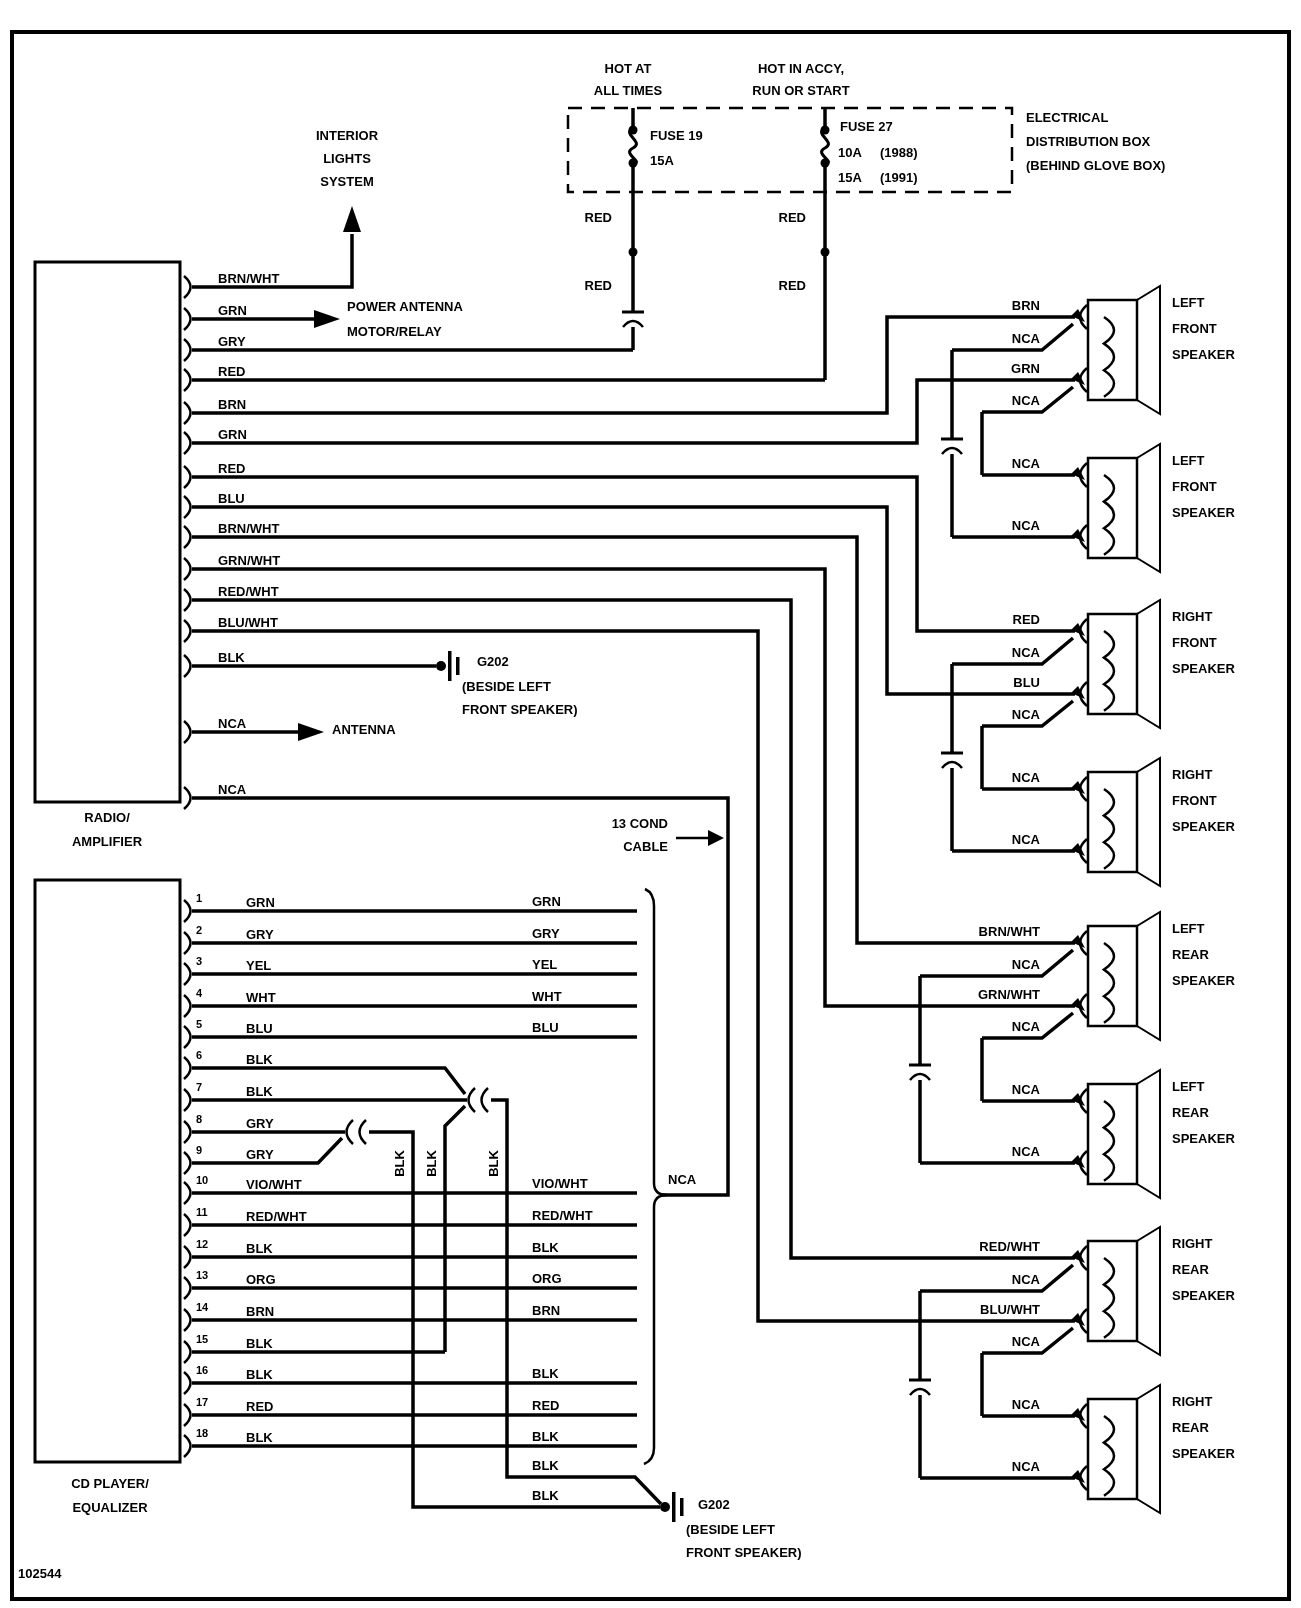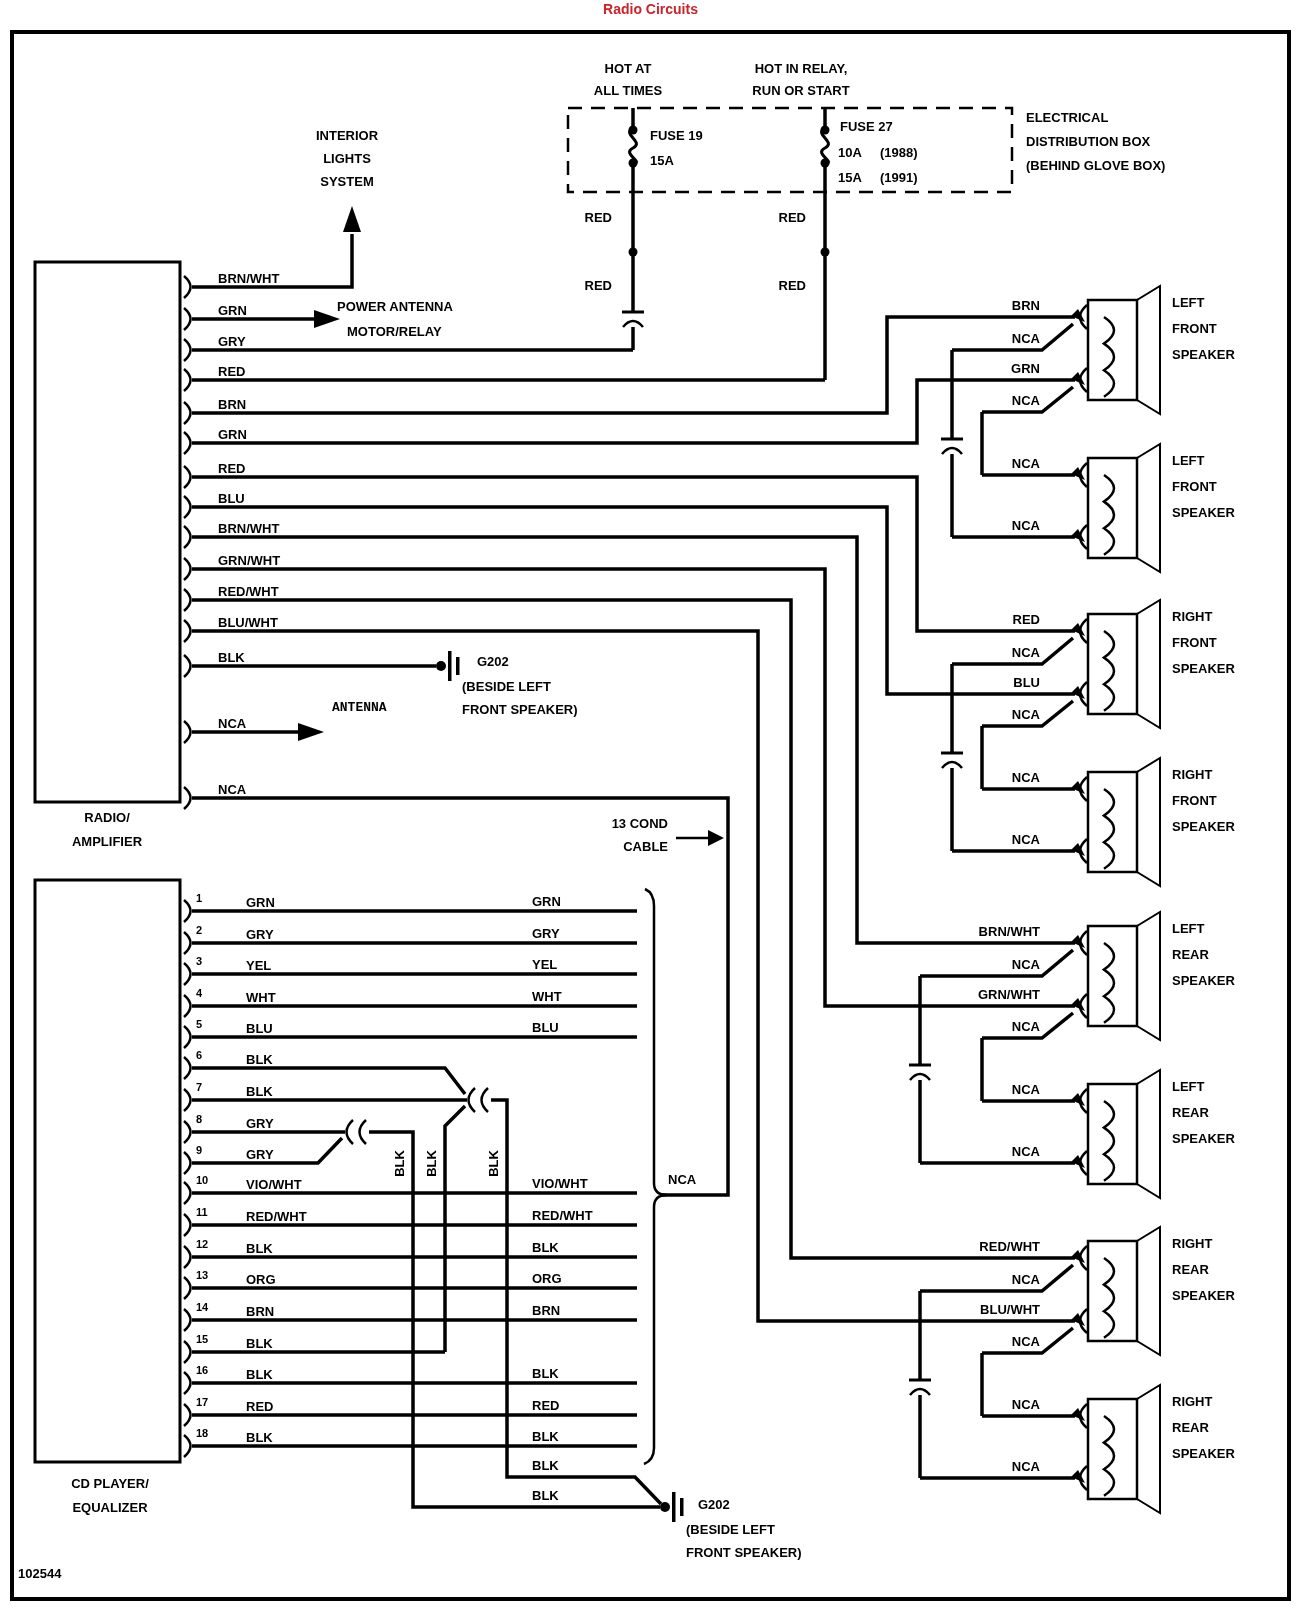--- a/index.html
+++ b/index.html
@@ -12,21 +12,20 @@
        white-space:nowrap;line-height:15px;}
   .lbl.c{text-align:center}
   .lbl.r{text-align:right}
   .lbl.tiny{font-size:11px;line-height:12px}
   .lbl.rot{transform:rotate(-90deg);transform-origin:center;text-align:center}
 </style>
 </head>
 <body>
 
 <div class="canvas">
-  <div class="title">Radio Circuits</div>
   <svg id="wires" width="1301" height="1608" viewBox="0 0 1301 1608">
       <rect x="12" y="32" width="1277" height="1567" fill="none" stroke="#000" stroke-width="4"></rect>
       <rect x="568" y="108" width="444" height="84" fill="none" stroke="#000" stroke-width="2.5" stroke-dasharray="14 9"></rect>
       <line x1="633" y1="108" x2="633" y2="128" stroke="#000" stroke-width="3.5"></line>
       <path d="M 633 128 C 621 134 645 142 633 148 C 621 154 645 162 633 164" fill="none" stroke="#000" stroke-width="3"></path>
       <circle cx="633" cy="130" r="4.5" fill="#000"></circle>
       <circle cx="633" cy="163" r="4.5" fill="#000"></circle>
       <line x1="825" y1="108" x2="825" y2="128" stroke="#000" stroke-width="3.5"></line>
       <path d="M 825 128 C 813 134 837 142 825 148 C 813 154 837 162 825 164" fill="none" stroke="#000" stroke-width="3"></path>
       <circle cx="825" cy="130" r="4.5" fill="#000"></circle>
@@ -214,42 +213,42 @@
       <path d="M 1087 1309 q -14 12 0 24" fill="none" stroke="#000" stroke-width="2.5"></path>
       <polygon points="1085,1326 1078,1313 1071,1320" fill="#000"></polygon>
       <path d="M 1087 1404 q -14 12 0 24" fill="none" stroke="#000" stroke-width="2.5"></path>
       <polygon points="1085,1421 1078,1408 1071,1415" fill="#000"></polygon>
       <path d="M 1087 1466 q -14 12 0 24" fill="none" stroke="#000" stroke-width="2.5"></path>
       <polygon points="1085,1483 1078,1470 1071,1477" fill="#000"></polygon>
     </svg>
   <div id="labels">
       <div class="lbl c" style="left: 558px; top: 61px; width: 140px;">HOT AT</div>
       <div class="lbl c" style="left: 558px; top: 83px; width: 140px;">ALL TIMES</div>
-      <div class="lbl c" style="left: 731px; top: 61px; width: 140px;">HOT IN RELAY,</div>
+      <div class="lbl c" style="left: 731px; top: 61px; width: 140px;">HOT IN ACCY,</div>
       <div class="lbl c" style="left: 731px; top: 83px; width: 140px;">RUN OR START</div>
       <div class="lbl" style="left: 650px; top: 128px;">FUSE 19</div>
       <div class="lbl" style="left: 650px; top: 153px;">15A</div>
       <div class="lbl" style="left: 840px; top: 119px;">FUSE 27</div>
       <div class="lbl" style="left: 838px; top: 145px;">10A</div>
       <div class="lbl" style="left: 880px; top: 145px;">(1988)</div>
       <div class="lbl" style="left: 838px; top: 170px;">15A</div>
       <div class="lbl" style="left: 880px; top: 170px;">(1991)</div>
       <div class="lbl" style="left: 1026px; top: 110px;">ELECTRICAL</div>
       <div class="lbl" style="left: 1026px; top: 134px;">DISTRIBUTION BOX</div>
       <div class="lbl" style="left: 1026px; top: 158px;">(BEHIND GLOVE BOX)</div>
       <div class="lbl r" style="left: 560px; top: 210px; width: 52px;">RED</div>
       <div class="lbl r" style="left: 560px; top: 278px; width: 52px;">RED</div>
       <div class="lbl r" style="left: 754px; top: 210px; width: 52px;">RED</div>
       <div class="lbl r" style="left: 754px; top: 278px; width: 52px;">RED</div>
       <div class="lbl c" style="left: 277px; top: 128px; width: 140px;">INTERIOR</div>
       <div class="lbl c" style="left: 277px; top: 151px; width: 140px;">LIGHTS</div>
       <div class="lbl c" style="left: 277px; top: 174px; width: 140px;">SYSTEM</div>
-      <div class="lbl" style="left: 337px; top: 299px;">POWER ANTENNA</div>
+      <div class="lbl" style="left: 347px; top: 299px;">POWER ANTENNA</div>
       <div class="lbl" style="left: 347px; top: 324px;">MOTOR/RELAY</div>
-      <div class="lbl" style="left: 332px; top: 700px; font-family: Liberation Mono, monospace;">ANTENNA</div>
+      <div class="lbl" style="left: 332px; top: 722px;">ANTENNA</div>
       <div class="lbl" style="left: 477px; top: 654px;">G202</div>
       <div class="lbl" style="left: 462px; top: 679px;">(BESIDE LEFT</div>
       <div class="lbl" style="left: 462px; top: 702px;">FRONT SPEAKER)</div>
       <div class="lbl c" style="left: 37px; top: 810px; width: 140px;">RADIO/</div>
       <div class="lbl c" style="left: 37px; top: 834px; width: 140px;">AMPLIFIER</div>
       <div class="lbl r" style="left: 588px; top: 816px; width: 80px;">13 COND</div>
       <div class="lbl r" style="left: 588px; top: 839px; width: 80px;">CABLE</div>
       <div class="lbl" style="left: 668px; top: 1172px;">NCA</div>
       <div class="lbl" style="left: 532px; top: 1458px;">BLK</div>
       <div class="lbl" style="left: 532px; top: 1488px;">BLK</div>

